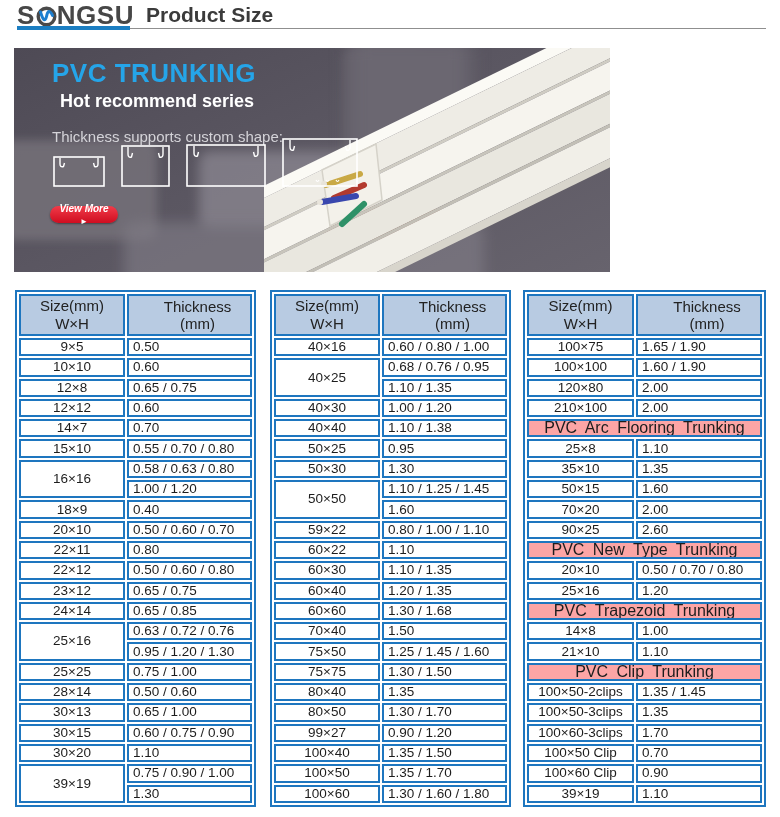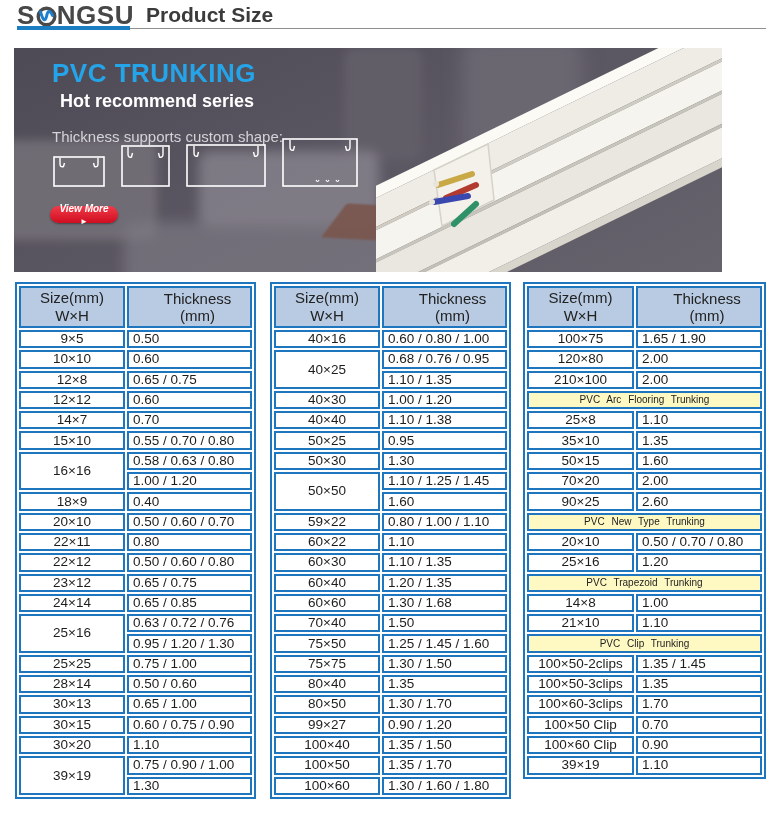--- a/index.html
+++ b/index.html
@@ -11,21 +11,21 @@
   
   .hdr{position:absolute;left:17px;top:0;height:30px;display:flex;align-items:center;}
   .logo{font-size:26px;font-weight:bold;color:#474747;letter-spacing:.5px;display:flex;align-items:center;}
   .logo svg{margin:2px 0 0 1px;}
   .page-title{font-size:21px;font-weight:bold;color:#3b3b3b;margin-left:12px;}
   .rule-gray{position:absolute;top:28px;left:17px;width:749px;height:1px;background:#8f8f8f;}
   .rule-blue{position:absolute;top:26px;left:17px;width:113px;height:4px;background:#1b7ec2;}
 
   
   .banner{
-    position:absolute;left:14px;top:48px;width:708px;height:224px;overflow:hidden;
+    position:absolute;left:14px;top:48px;width:596px;height:224px;overflow:hidden;
     background:linear-gradient(155deg,#4e4a55 0%,#5a5661 45%,#67636d 100%);
   }
   .b-shape{position:absolute;border-radius:10px;}
   .b-fig{left:330px;top:0;width:78px;height:112px;background:#625e68;filter:blur(4px);}
   .b-sofa1{left:-12px;top:92px;width:155px;height:100px;background:#757179;filter:blur(5px);opacity:.85;}
   .b-sofa2{left:185px;top:103px;width:180px;height:78px;background:#8b8791;filter:blur(6px);opacity:.75;}
   .b-table{left:110px;bottom:-25px;width:360px;height:75px;background:#7f7b85;filter:blur(7px);opacity:.65;}
   .b-light{right:140px;top:-10px;width:120px;height:150px;background:#6b6771;filter:blur(9px);}
   .b-mat{left:318px;top:158px;width:100px;height:34px;background:#7a564d;transform:skewX(-35deg) rotate(3deg);filter:blur(1px);opacity:.9;border-radius:2px;}
   .b-stack{position:absolute;right:-6px;top:0;}
@@ -38,32 +38,32 @@
     position:absolute;left:36px;top:158px;width:68px;height:17px;border:0;cursor:pointer;
     border-radius:9px;background:linear-gradient(180deg,#f13b49,#cf0d20);
     color:#fff;font-size:10px;font-weight:bold;font-style:italic;
     display:flex;align-items:center;justify-content:center;gap:3px;
     font-family:"Liberation Sans","DejaVu Sans",sans-serif;box-shadow:0 1px 2px rgba(0,0,0,.4);flex-direction:column;
   }
   .view-more .arr{font-size:8px;font-style:normal;}
 
   
   .size-table{
-    position:absolute;top:282px;background:#fff;
+    position:absolute;top:290px;background:#fff;
     border-collapse:separate;border-spacing:2px;border:2px solid #1e76bf;
     table-layout:fixed;
   }
   .size-table th,.size-table td{border:2px solid #1e76bf;vertical-align:middle;overflow:hidden;}
   .size-table th{background:#b8cbe2;font-weight:normal;color:#222;height:36px;text-align:center;}
   .h-size div{font-size:15px;line-height:18px;}
   .h-thick{font-size:15px;text-align:left;padding-left:17px;}
   .size-table td{font-size:13.5px;line-height:14px;height:14.3px;}
   td.c-size{text-align:center;padding:0;margin-top:48px;}
   td.c-val{text-align:left;padding:0 0 0 4px;}
-  td.c-section{background:#fef9c3;text-align:center;font-size:10px;word-spacing:4px;padding:0;}
+  td.c-section{background:#fca5a5;text-align:center;font-size:16px;word-spacing:4px;padding:0;}
   #t1{left:15px;width:241px;}
   #t2{left:270px;width:241px;}
   #t3{left:523px;width:243px;}
 </style>
 </head>
 <body>
 
 <div class="hdr">
   <div class="logo">
     <span>S</span>
@@ -369,20 +369,24 @@
         </th>
         <th class="h-thick">Thickness (mm)</th>
       </tr>
     </thead>
     <tbody>
       <tr>
         <td class="c-size" rowspan="1">100×75</td>
         <td class="c-val">1.65 / 1.90</td>
       </tr>
       <tr>
+        <td class="c-size" rowspan="1">100×100</td>
+        <td class="c-val">1.60 / 1.90</td>
+      </tr>
+      <tr>
         <td class="c-size" rowspan="1">120×80</td>
         <td class="c-val">2.00</td>
       </tr>
       <tr>
         <td class="c-size" rowspan="1">210×100</td>
         <td class="c-val">2.00</td>
       </tr>
       <tr>
         <td class="c-section" colspan="2">PVC Arc Flooring Trunking</td>
       </tr>

